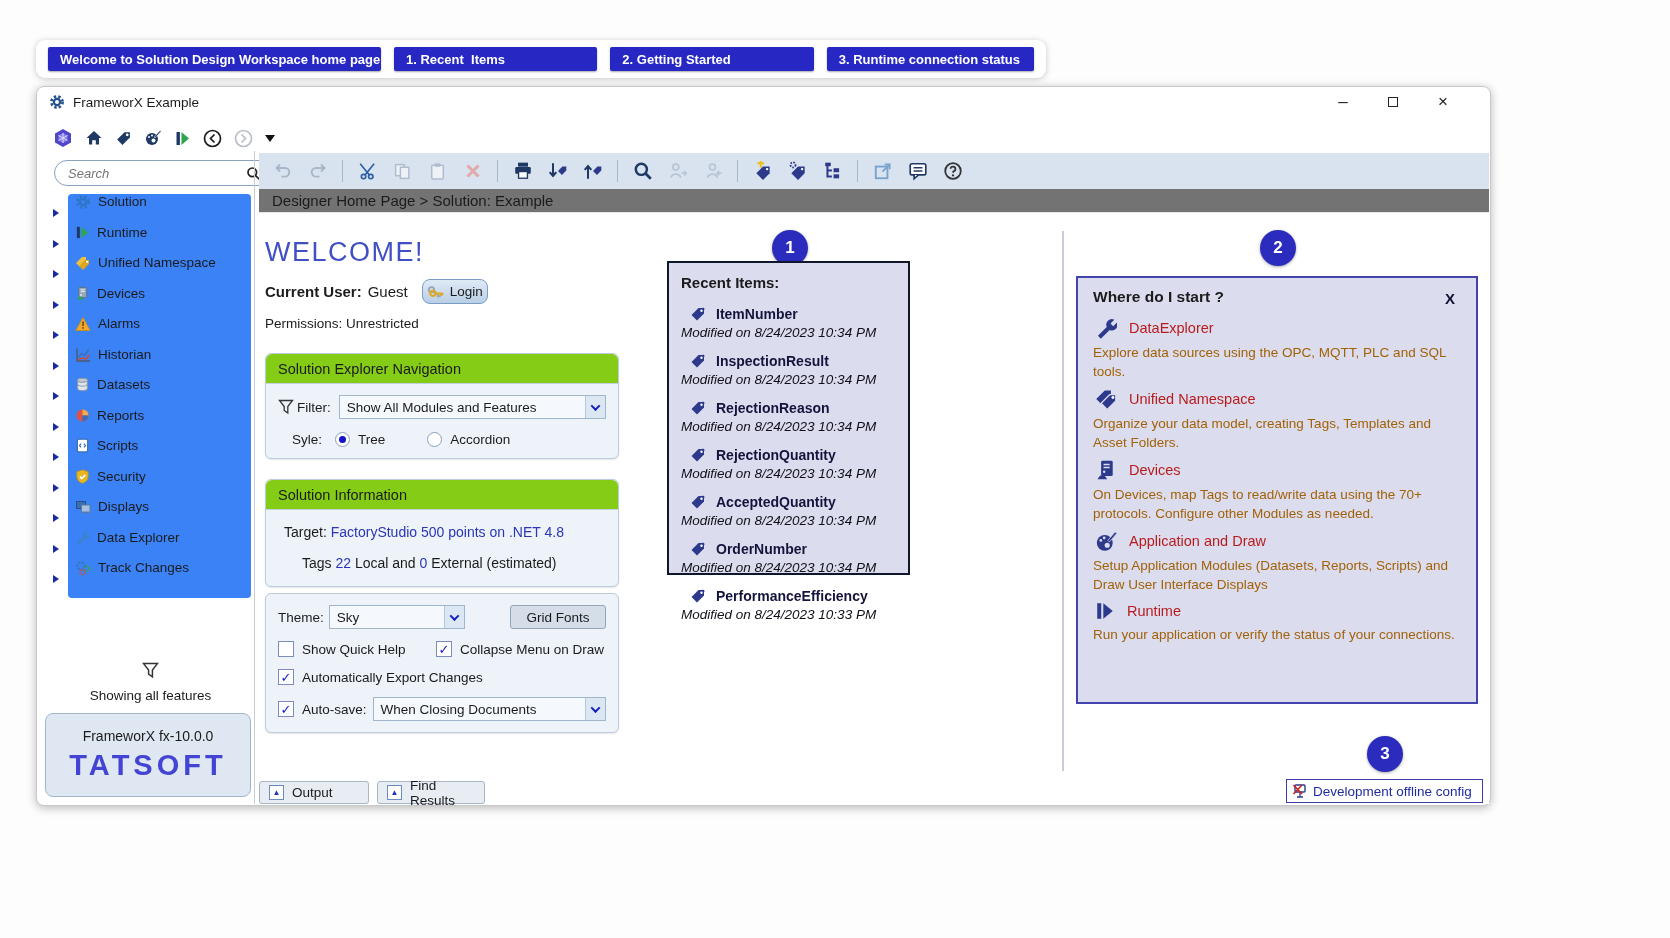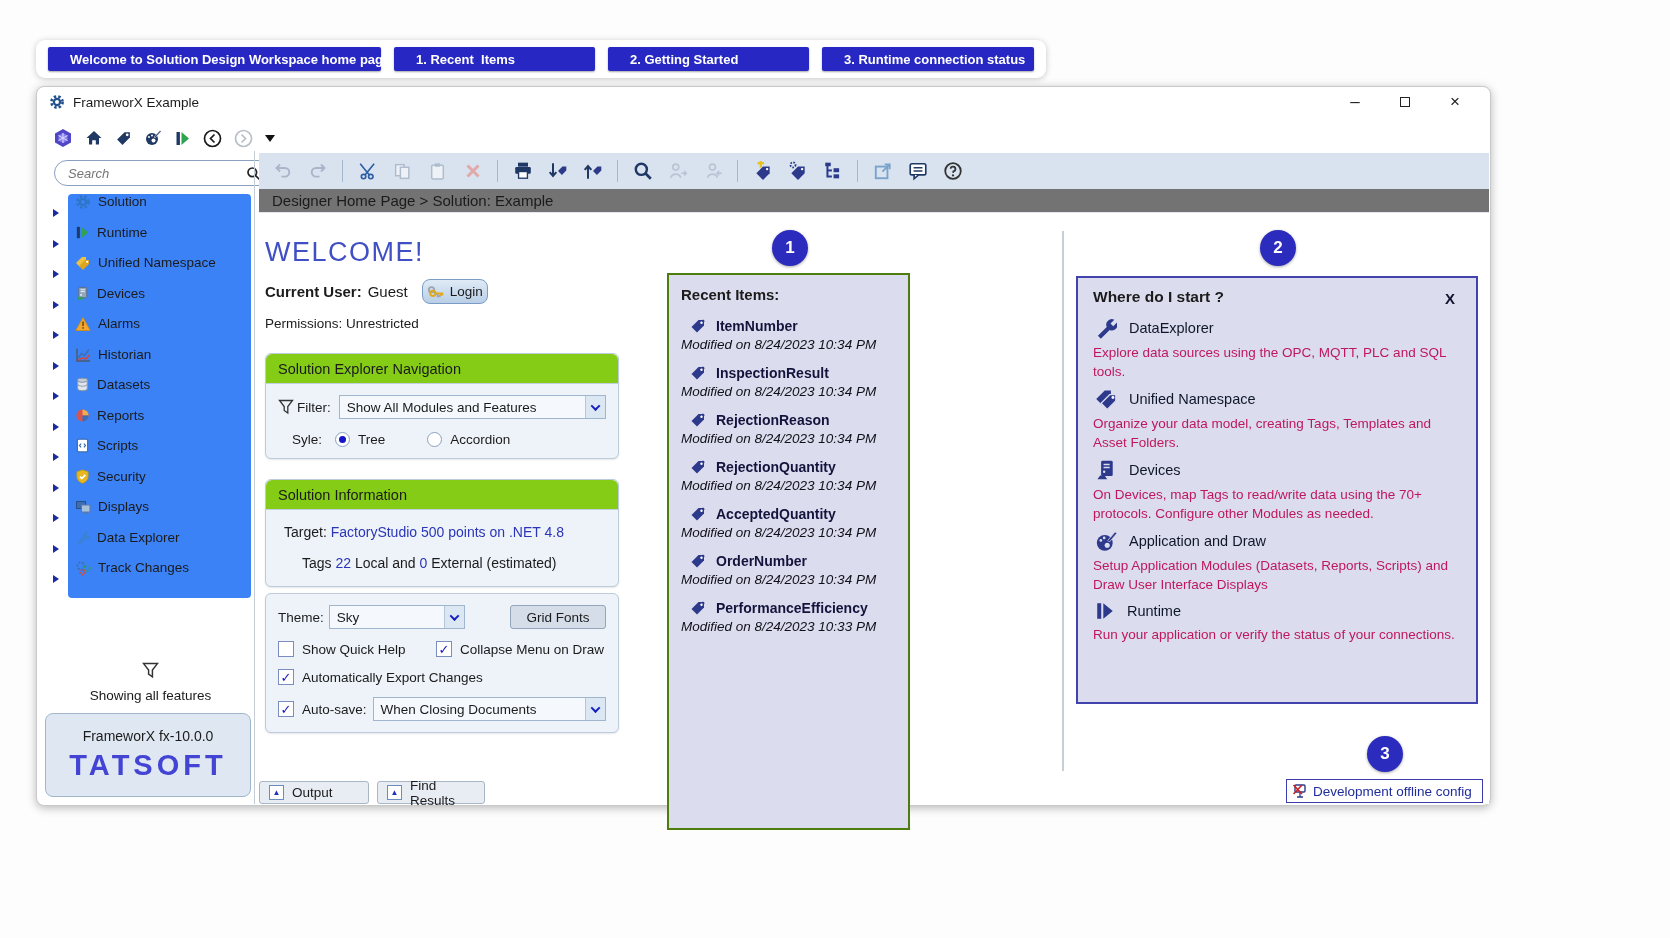--- a/index.html
+++ b/index.html
@@ -2,29 +2,29 @@
 <html><head>
 <meta charset="utf-8">
 <style>
 *{margin:0;padding:0;box-sizing:border-box;}
 html,body{width:1670px;height:938px;}
 body{background:#fdfdfd;font-family:"Liberation Sans","DejaVu Sans",sans-serif;color:#1b1b1b;position:relative;overflow:hidden;}
 .ico{display:inline-flex;align-items:center;justify-content:center;line-height:0;}
 
 
 .banner{position:absolute;left:36px;top:40px;width:1010px;height:38px;background:#fff;border-radius:9px;box-shadow:0 1px 6px rgba(0,0,0,.22);display:flex;align-items:center;gap:13px;padding:0 12px;}
-.banner-btn{height:24px;background:#2727c4;color:#fff;font-weight:bold;font-size:13px;display:flex;align-items:center;padding:0 22px;border-radius:2px;box-shadow:0 1px 2px rgba(0,0,0,.35);white-space:pre;}
+.banner-btn{height:24px;background:#2727c4;color:#fff;font-weight:bold;font-size:13px;display:flex;align-items:center;padding:0 12px;border-radius:2px;box-shadow:0 1px 2px rgba(0,0,0,.35);white-space:pre;}
 .banner-btn:nth-of-type(1){width:333px;}
 .banner-btn:nth-of-type(2){width:208px;text-align:center;}
 .banner-btn:nth-of-type(3){width:208px;}
 .banner-btn:nth-of-type(4){width:212px;}
 
 
 .window{position:absolute;left:36px;top:86px;width:1455px;height:720px;background:#fff;border:1px solid #c9c9c9;border-radius:8px;box-shadow:0 2px 10px rgba(0,0,0,.28);}
-.titlebar{position:absolute;left:0;top:0;right:4px;height:30px;display:flex;align-items:center;padding:0 6px 0 12px;}
+.titlebar{position:absolute;left:0;top:0;right:16px;height:30px;display:flex;align-items:center;padding:0 6px 0 12px;}
 .title-text{font-size:13.5px;margin-left:8px;}
 .win-ctrls{margin-left:auto;display:flex;align-items:center;}
 .win-btn{width:50px;height:28px;display:flex;align-items:center;justify-content:center;font-size:17px;color:#222;}
 .max-box{width:10px;height:10px;border:1.3px solid #222;}
 
 
 .quickbar{position:absolute;left:16px;top:36px;height:30px;display:flex;align-items:center;gap:12px;}
 .caret-down{width:0;height:0;border-top:7px solid #111;border-left:5px solid transparent;border-right:5px solid transparent;}
 
 
@@ -90,34 +90,34 @@
 #btn-find{left:118px;width:108px;}
 .up-ico{width:15px;height:15px;border:1px solid #6a8cc0;background:#fff;display:flex;align-items:center;justify-content:center;font-size:8px;color:#2030c0;flex:none;}
 
 .badge{position:absolute;width:36px;height:36px;border-radius:50%;background:#2b2bbe;color:#fff;font-weight:bold;font-size:17px;display:flex;align-items:center;justify-content:center;box-shadow:0 1px 3px rgba(0,0,0,.35);}
 #badge-1{left:513px;top:11px;}
 #badge-2{left:1001px;top:11px;}
 #badge-3{left:1108px;top:517px;}
 
 .vsep{position:absolute;left:803px;top:12px;height:540px;width:1.5px;background:#c9cdd6;}
 
-.recent-panel{position:absolute;left:408px;top:54px;width:243px;height:557px;background:#dcdcef;border:2px solid #4d7c0f;padding:11px 12px;}
+.recent-panel{position:absolute;left:408px;top:42px;width:243px;height:314px;background:#dcdcef;border:2px solid #0f172a;padding:11px 12px;}
 .recent-title{font-size:15px;font-weight:bold;margin-bottom:15px;}
 .r-item{margin-bottom:13px;}
 .r-head{display:flex;align-items:center;gap:10px;padding-left:9px;}
 .r-name{font-weight:bold;font-size:14px;color:#13143c;}
 .r-mod{font-style:italic;font-size:13.5px;margin-top:3px;color:#101018;}
 
 .start-panel{position:absolute;left:817px;top:57px;width:402px;height:428px;background:#dcdcef;border:2px solid #4343ae;padding:10px 15px;}
 .s-title-row{display:flex;align-items:flex-start;margin-bottom:8px;}
 .s-title{font-size:15.5px;font-weight:bold;}
 .s-close{margin-left:auto;font-weight:bold;font-size:15px;color:#101030;padding:2px 6px;}
 .s-head{display:flex;align-items:center;gap:12px;margin:7px 0 4px 2px;}
-.s-name{font-size:14.5px;color:#0f172a;}
-.s-desc{font-size:13.5px;color:#be185d;line-height:19px;margin-bottom:5px;}
+.s-name{font-size:14.5px;color:#b91c1c;}
+.s-desc{font-size:13.5px;color:#a16207;line-height:19px;margin-bottom:5px;}
 
 .dev-config{position:absolute;left:1027px;top:560px;width:197px;height:24px;border:1.5px solid #3c3cae;background:#fff;display:flex;align-items:center;gap:5px;padding:0 5px;font-size:13.5px;color:#1f2c9c;white-space:nowrap;}
 </style>
 </head>
 <body>
 
 <div class="stage">
 
   <div class="banner">
     <div class="banner-btn">Welcome to Solution Design Workspace home page:</div>

